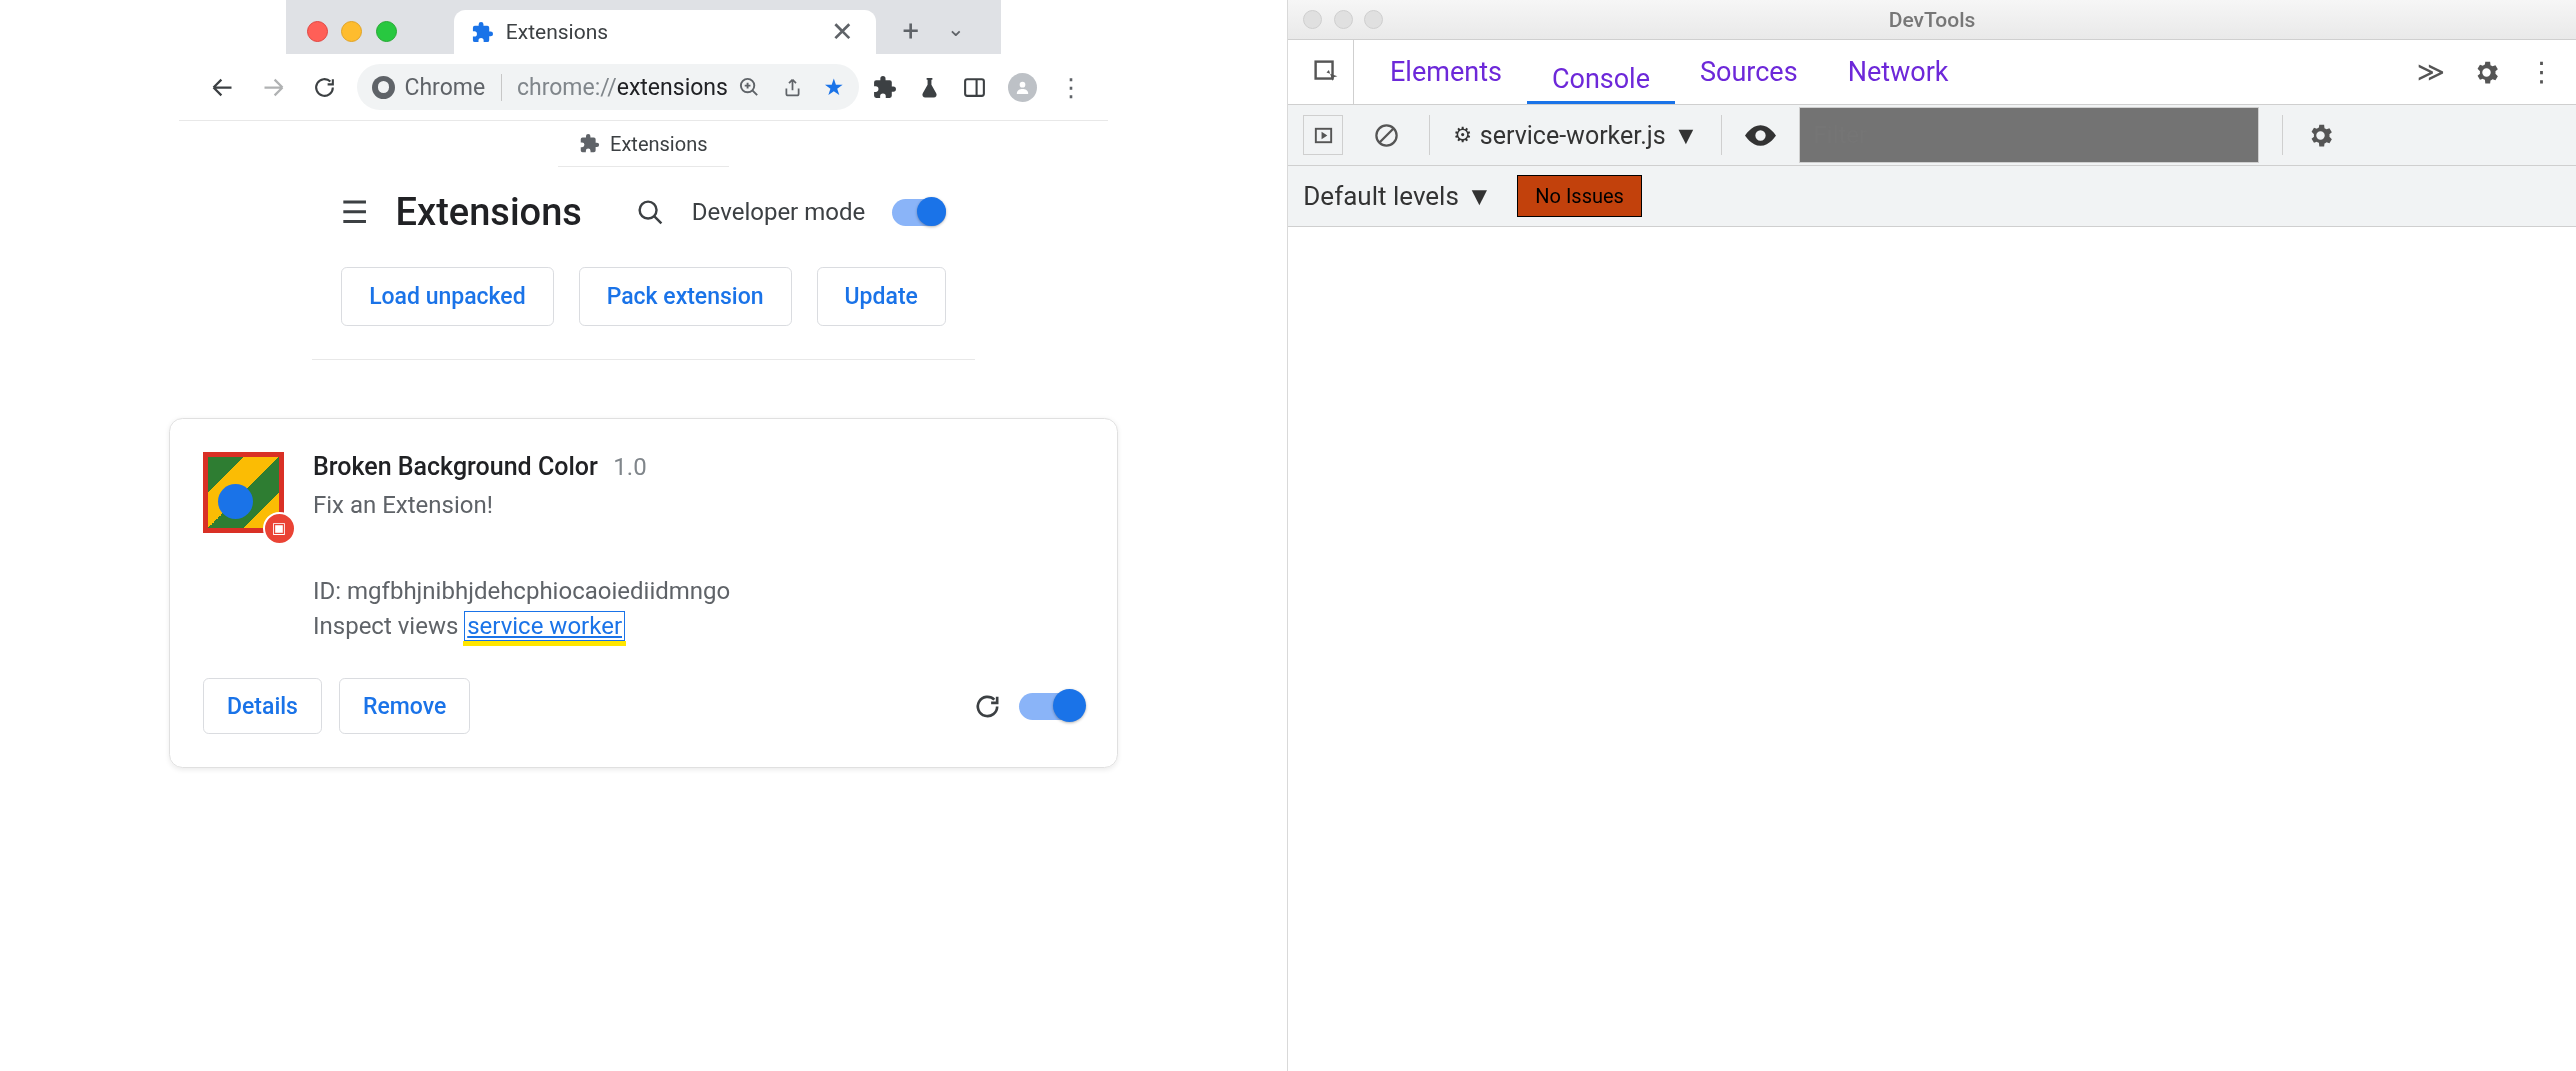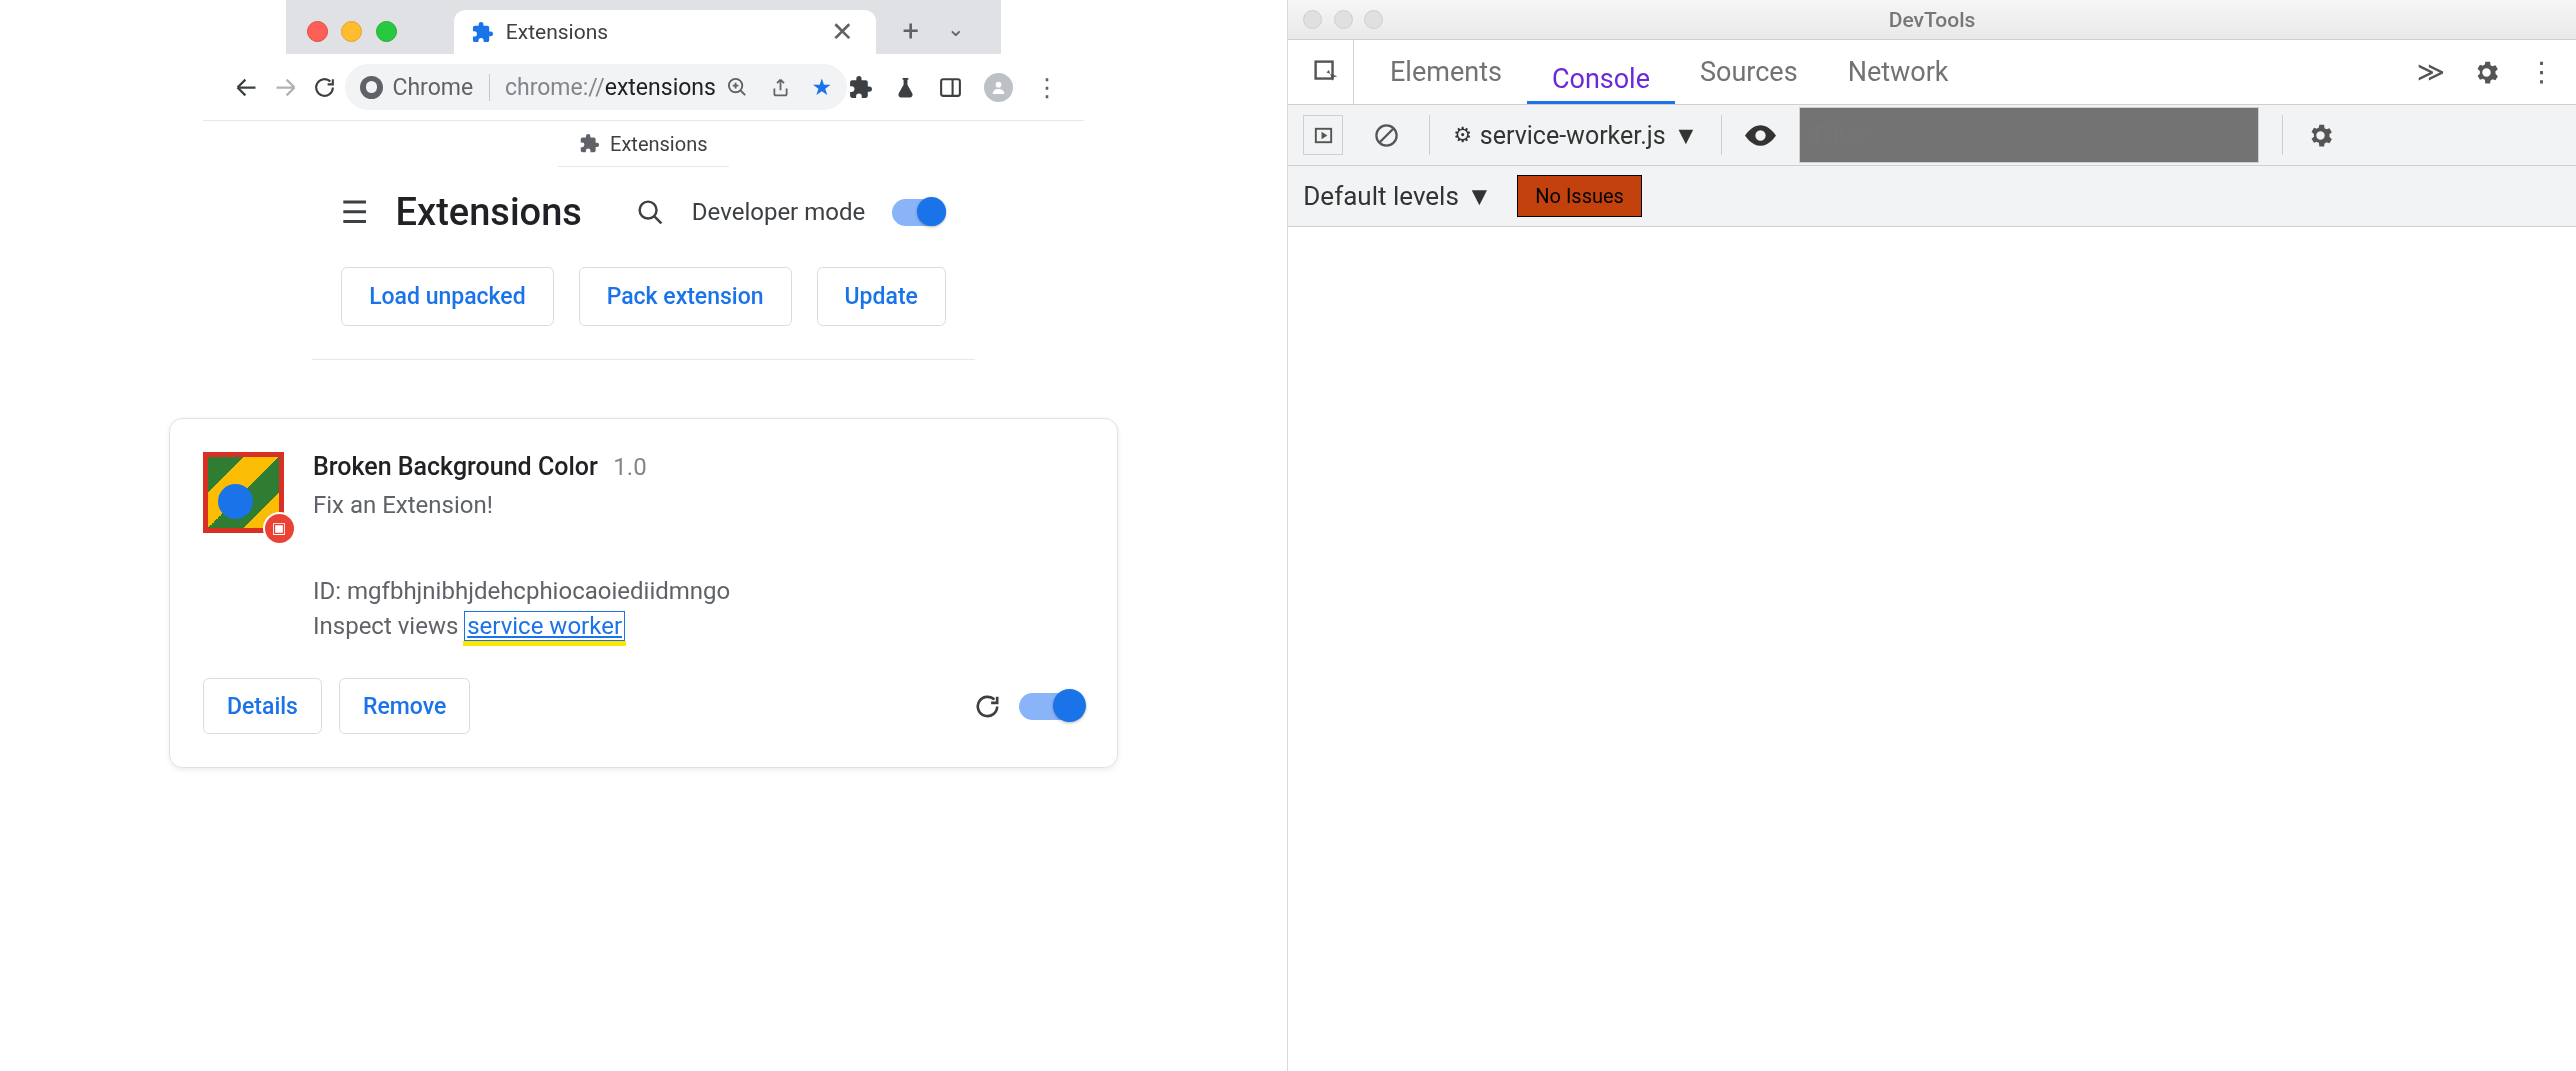--- a/index.html
+++ b/index.html
@@ -53,21 +53,21 @@
   }
   .tabstrip-right { margin-left: auto; margin-right: 9.6px; margin-bottom: 7.7px; }
   .chev-dd { font-size: 21px; color: #5f6368; padding: 5.8px 11.5px; }
 
   .toolbar {
     height: 67px;
     background: #fff;
     display: flex;
     align-items: center;
     padding: 0 25px;
-    gap: 1px;
+    gap: 13px;
     border-bottom: 1px solid #e8e8e8;
   }
   .nav-btn { width: 38px; height: 38px; display:flex; align-items:center; justify-content:center; color:#5f6368; font-size: 29px; }
   .nav-btn.disabled { opacity: .4; }
   .omnibox {
     flex: 1;
     height: 46px;
     background: #f1f3f4;
     border-radius: 23px;
     display: flex;
@@ -172,21 +172,21 @@
     position:relative;
     color:#777; font-size:21px; font-weight:500;
   }
   .dt-traffic { position:absolute; left:15.3px; top:9.6px; display:flex; gap:11.5px;}
   .dt-tl { width:19px;height:19px;border-radius:50%;background:#e0e0e0;border:1px solid #cfcfcf;}
   .dt-tabs {
     height:65px; border-bottom:1px solid #cfcfcf;
     display:flex; align-items:stretch; padding-left:11.5px;
   }
   .dt-inspect-ic { width:54px; display:flex;align-items:center;justify-content:center;color:#444;font-size:27px;border-right:1px solid #cfcfcf;margin-right:11.5px;}
-  .dt-tab { display:flex; align-items:center; padding:0 25px; font-size:27px; color:#737373; }
+  .dt-tab { display:flex; align-items:center; padding:0 25px; font-size:27px; color:#6d28d9; }
   .dt-tab.active { color:#6d28d9; border-bottom:3.8px solid #1a73e8; font-weight:400;margin-top:16px;}
   .dt-tabs-right { margin-left:auto; display:flex; align-items:center; gap:27px; padding-right:21px; color:#555; font-size:27px;}
   .dt-toolbar {
     height:61px; border-bottom:1px solid #cfcfcf; display:flex; align-items:center; gap:23px; padding:0 15.3px;
     background:#f1f3f4;
   }
   .dt-ib { width:40px;height:40px;display:flex;align-items:center;justify-content:center;color:#555;font-size:25px;border:1px solid transparent;}
   .dt-ib.bordered { border:1px solid #cfcfcf;}
   .dt-vsep { width:1px; height:40px; background:#cfcfcf; }
   .dt-context { display:flex; align-items:center; gap:7.7px; font-size:25px; color:#333; }

